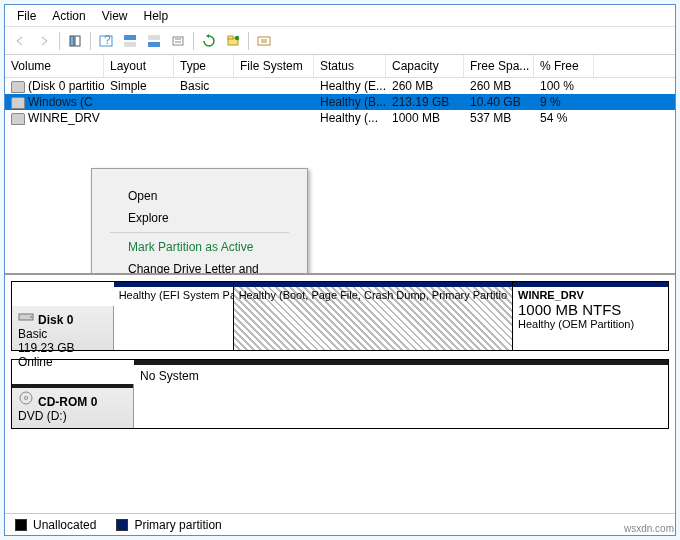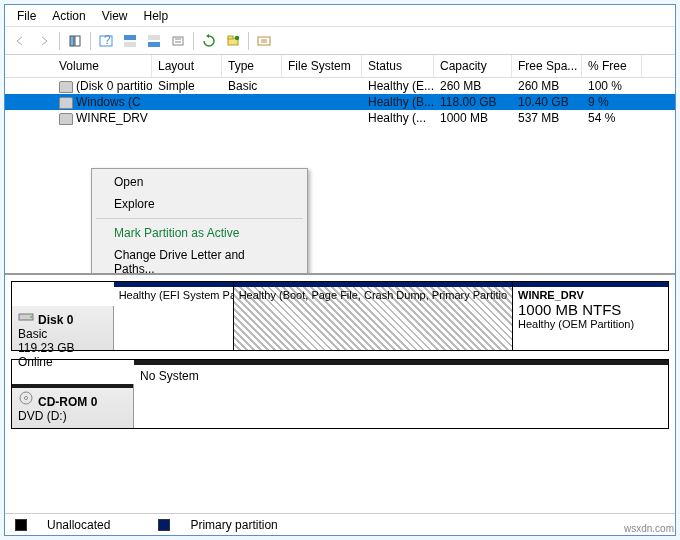--- a/index.html
+++ b/index.html
@@ -18,21 +18,21 @@
 .tb-sep { width: 1px; height: 18px; background: #ccc; margin: 0 2px; }
 
 .list-area { flex: 0 0 220px; overflow: hidden; position: relative; border-bottom: 2px solid #999; }
 .list-header { display: flex; background: #fff; border-bottom: 1px solid #ddd; }
 .list-header .col { padding: 4px 6px; border-right: 1px solid #e6e6e6; white-space: nowrap; overflow: hidden; }
 .list-body .row { display: flex; height: 16px; align-items: center; }
 .list-body .row .cell { padding: 0 6px; white-space: nowrap; overflow: hidden; }
 .row.selected { background: #0078d7; color: #0f172a; }
 .vol-icon { width: 14px; height: 12px; display: inline-block; background: #d0d0d0; border: 1px solid #888; margin-right: 3px; border-radius: 2px 2px 0 0; vertical-align: middle; }
 
-.col.c0 { width: 99px; margin-left: 48px; }
+.col.c0 { width: 99px; }
 .col.c1 { width: 70px; }
 .col.c2 { width: 60px; }
 .col.c3 { width: 80px; }
 .col.c4 { width: 72px; }
 .col.c5 { width: 78px; }
 .col.c6 { width: 70px; }
 .col.c7 { width: 60px; }
 
 .graphic-area { flex: 1; background: #fff; overflow: hidden; padding: 6px; }
 .disk-row { display: flex; border: 1px solid #000; margin-bottom: 8px; height: 70px; }
@@ -44,26 +44,26 @@
 .part { border-right: 1px solid #000; padding: 2px 5px; display: flex; flex-direction: column; overflow: hidden; position: relative; }
 .part:last-child { border-right: none; }
 .part .tbar { height: 5px; background: #001a66; margin: -2px -5px 2px -5px; }
 .part .pname { font-weight: bold; font-size: 11px; }
 .part .psize { font-size: 15px; }
 .part .pstat { font-size: 11px; white-space: nowrap; }
 .hatched { background: repeating-linear-gradient(45deg,#fff,#fff 3px,#bbb 3px,#bbb 5px); }
 .nomedia { flex:1; display:flex; flex-direction:column; padding: 4px 6px; }
 .nomedia .tbar { height:5px; background: #1a1a1a; margin:-4px -6px 4px -6px;}
 
-.legend { height: 22px; border-top: 1px solid #ccc; display: flex; align-items: center; padding: 0 10px; gap: 20px; }
+.legend { height: 22px; border-top: 1px solid #ccc; display: flex; align-items: center; padding: 0 10px; gap: 6px; }
 .sw { width: 12px; height: 12px; display: inline-block; border: 1px solid #333; }
 .sw.black { background: #000; }
 .sw.navy { background: #001a66; }
 
-.context-menu { position: absolute; left: 86px; top: 113px; width: 217px; background: #f0f0f0; border: 1px solid #a0a0a0; box-shadow: 2px 2px 4px rgba(0,0,0,.3); z-index: 50; padding: 2px; }
+.context-menu { position: absolute; left: 86px; top: 113px; width: 217px; background: #f0f0f0; border: 1px solid #a0a0a0; box-shadow: 2px 2px 4px rgba(0,0,0,.3); z-index: 50; padding: 16px; }
 .cm-item { padding: 4px 20px; }
 .cm-item.disabled { color: #15803d; }
 .cm-sep { height: 1px; background: #d0d0d0; margin: 3px 2px; }
 
 .watermark { position: absolute; right: 6px; bottom: 6px; font-size: 10px; color: #888; }
 </style>
 </head>
 <body>
 
 <div class="window">
@@ -165,21 +165,21 @@
         <div class="cell col c5">260 MB</div>
         <div class="cell col c6">260 MB</div>
         <div class="cell col c7">100 %</div>
       </div>
       <div class="row selected">
         <div class="cell col c0"><span class="vol-icon"></span><span>Windows (C</span></div>
         <div class="cell col c1"></div>
         <div class="cell col c2"></div>
         <div class="cell col c3"></div>
         <div class="cell col c4">Healthy (B...</div>
-        <div class="cell col c5">118.00 GB</div>
+        <div class="cell col c5">213.19 GB</div>
         <div class="cell col c6">10.40 GB</div>
         <div class="cell col c7">9 %</div>
       </div>
       <div class="row">
         <div class="cell col c0"><span class="vol-icon"></span><span>WINRE_DRV</span></div>
         <div class="cell col c1"></div>
         <div class="cell col c2"></div>
         <div class="cell col c3"></div>
         <div class="cell col c4">Healthy (...</div>
         <div class="cell col c5">1000 MB</div>

